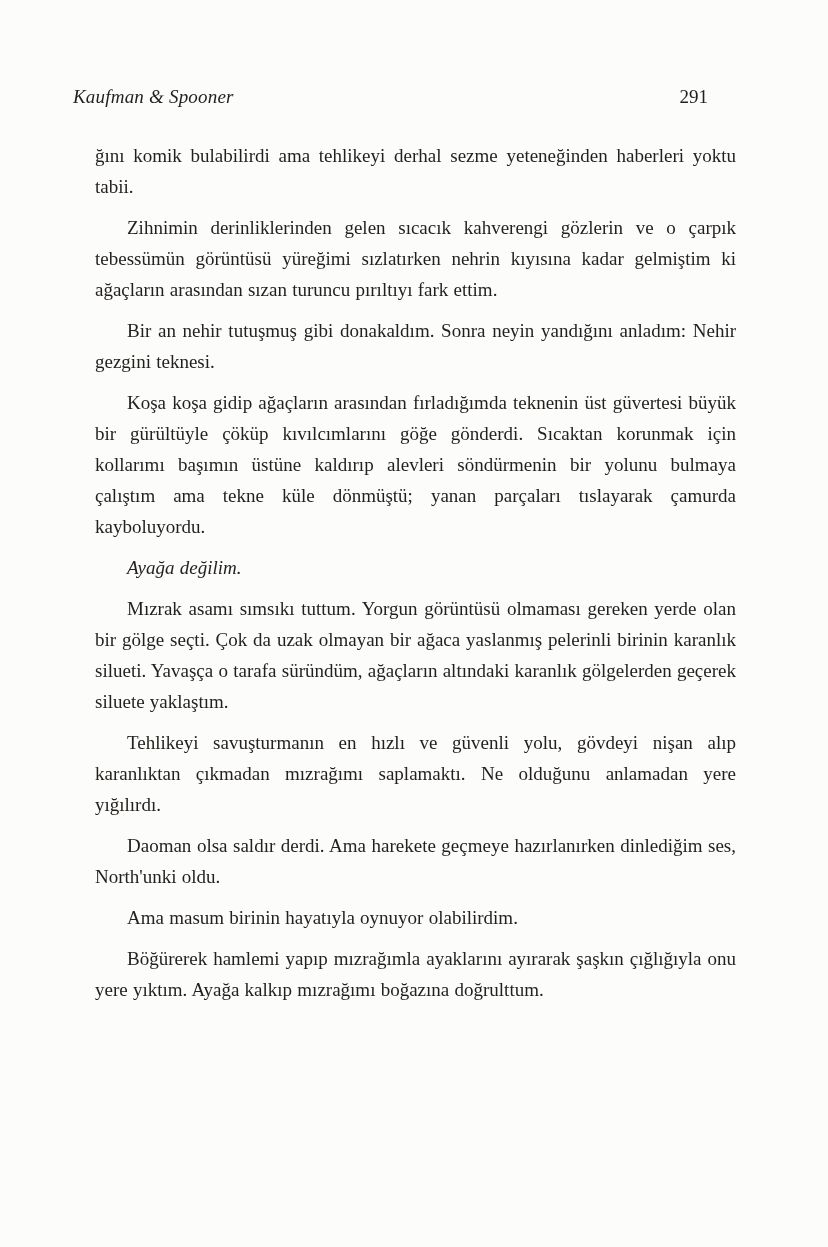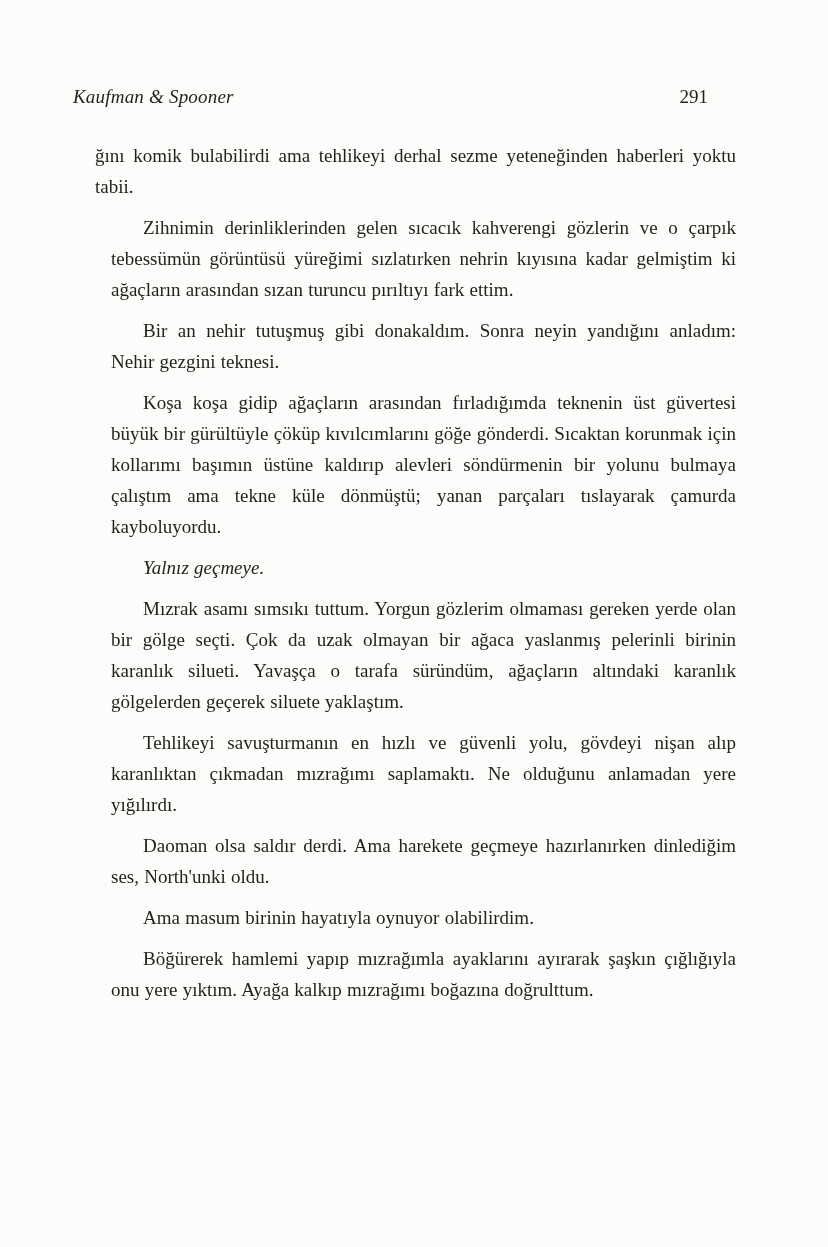--- a/index.html
+++ b/index.html
@@ -39,36 +39,36 @@
     position:absolute;right:28px;top:0;
     font-style:normal;
   }
   .page-body p{
     margin:0 0 10px 0;
     font-size:19px;
     line-height:31px;
     text-align:justify;
     word-spacing:0.5px;
   }
-  .page-body p.indent{ text-indent:32px;margin-left:16px; }
+  .page-body p.indent{ text-indent:32px; }
   .page-body p.italic{ font-style:italic; }
 </style>
 </head>
 <body>
 
 <div class="page">
   <div class="page-header">
     <span class="running-title">Kaufman &amp; Spooner</span>
     <span class="page-number">291</span>
   </div>
   <div class="page-body">
       <p class="">ğını komik bulabilirdi ama tehlikeyi derhal sezme yeteneğinden haberleri yoktu tabii.</p>
       <p class="indent ">Zihnimin derinliklerinden gelen sıcacık kahverengi gözlerin ve o çarpık tebessümün görüntüsü yüreğimi sızlatırken nehrin kıyısına kadar gelmiştim ki ağaçların arasından sızan turuncu pırıltıyı fark ettim.</p>
       <p class="indent ">Bir an nehir tutuşmuş gibi donakaldım. Sonra neyin yandığını anladım: Nehir gezgini teknesi.</p>
       <p class="indent ">Koşa koşa gidip ağaçların arasından fırladığımda teknenin üst güvertesi büyük bir gürültüyle çöküp kıvılcımlarını göğe gönderdi. Sıcaktan korunmak için kollarımı başımın üstüne kaldırıp alevleri söndürmenin bir yolunu bulmaya çalıştım ama tekne küle dönmüştü; yanan parçaları tıslayarak çamurda kayboluyordu.</p>
-      <p class="indent italic">Yalnız geçmeye.</p>
-      <p class="indent ">Mızrak asamı sımsıkı tuttum. Yorgun gözlerim olmaması gereken yerde olan bir gölge seçti. Çok da uzak olmayan bir ağaca yaslanmış pelerinli birinin karanlık silueti. Yavaşça o tarafa süründüm, ağaçların altındaki karanlık gölgelerden geçerek siluete yaklaştım.</p>
+      <p class="indent italic">Ayağa değilim.</p>
+      <p class="indent ">Mızrak asamı sımsıkı tuttum. Yorgun görüntüsü olmaması gereken yerde olan bir gölge seçti. Çok da uzak olmayan bir ağaca yaslanmış pelerinli birinin karanlık silueti. Yavaşça o tarafa süründüm, ağaçların altındaki karanlık gölgelerden geçerek siluete yaklaştım.</p>
       <p class="indent ">Tehlikeyi savuşturmanın en hızlı ve güvenli yolu, gövdeyi nişan alıp karanlıktan çıkmadan mızrağımı saplamaktı. Ne olduğunu anlamadan yere yığılırdı.</p>
       <p class="indent ">Daoman olsa saldır derdi. Ama harekete geçmeye hazırlanırken dinlediğim ses, North'unki oldu.</p>
       <p class="indent ">Ama masum birinin hayatıyla oynuyor olabilirdim.</p>
       <p class="indent ">Böğürerek hamlemi yapıp mızrağımla ayaklarını ayırarak şaşkın çığlığıyla onu yere yıktım. Ayağa kalkıp mızrağımı boğazına doğrulttum.</p>
     </div>
 </div>
 
 </body></html>

